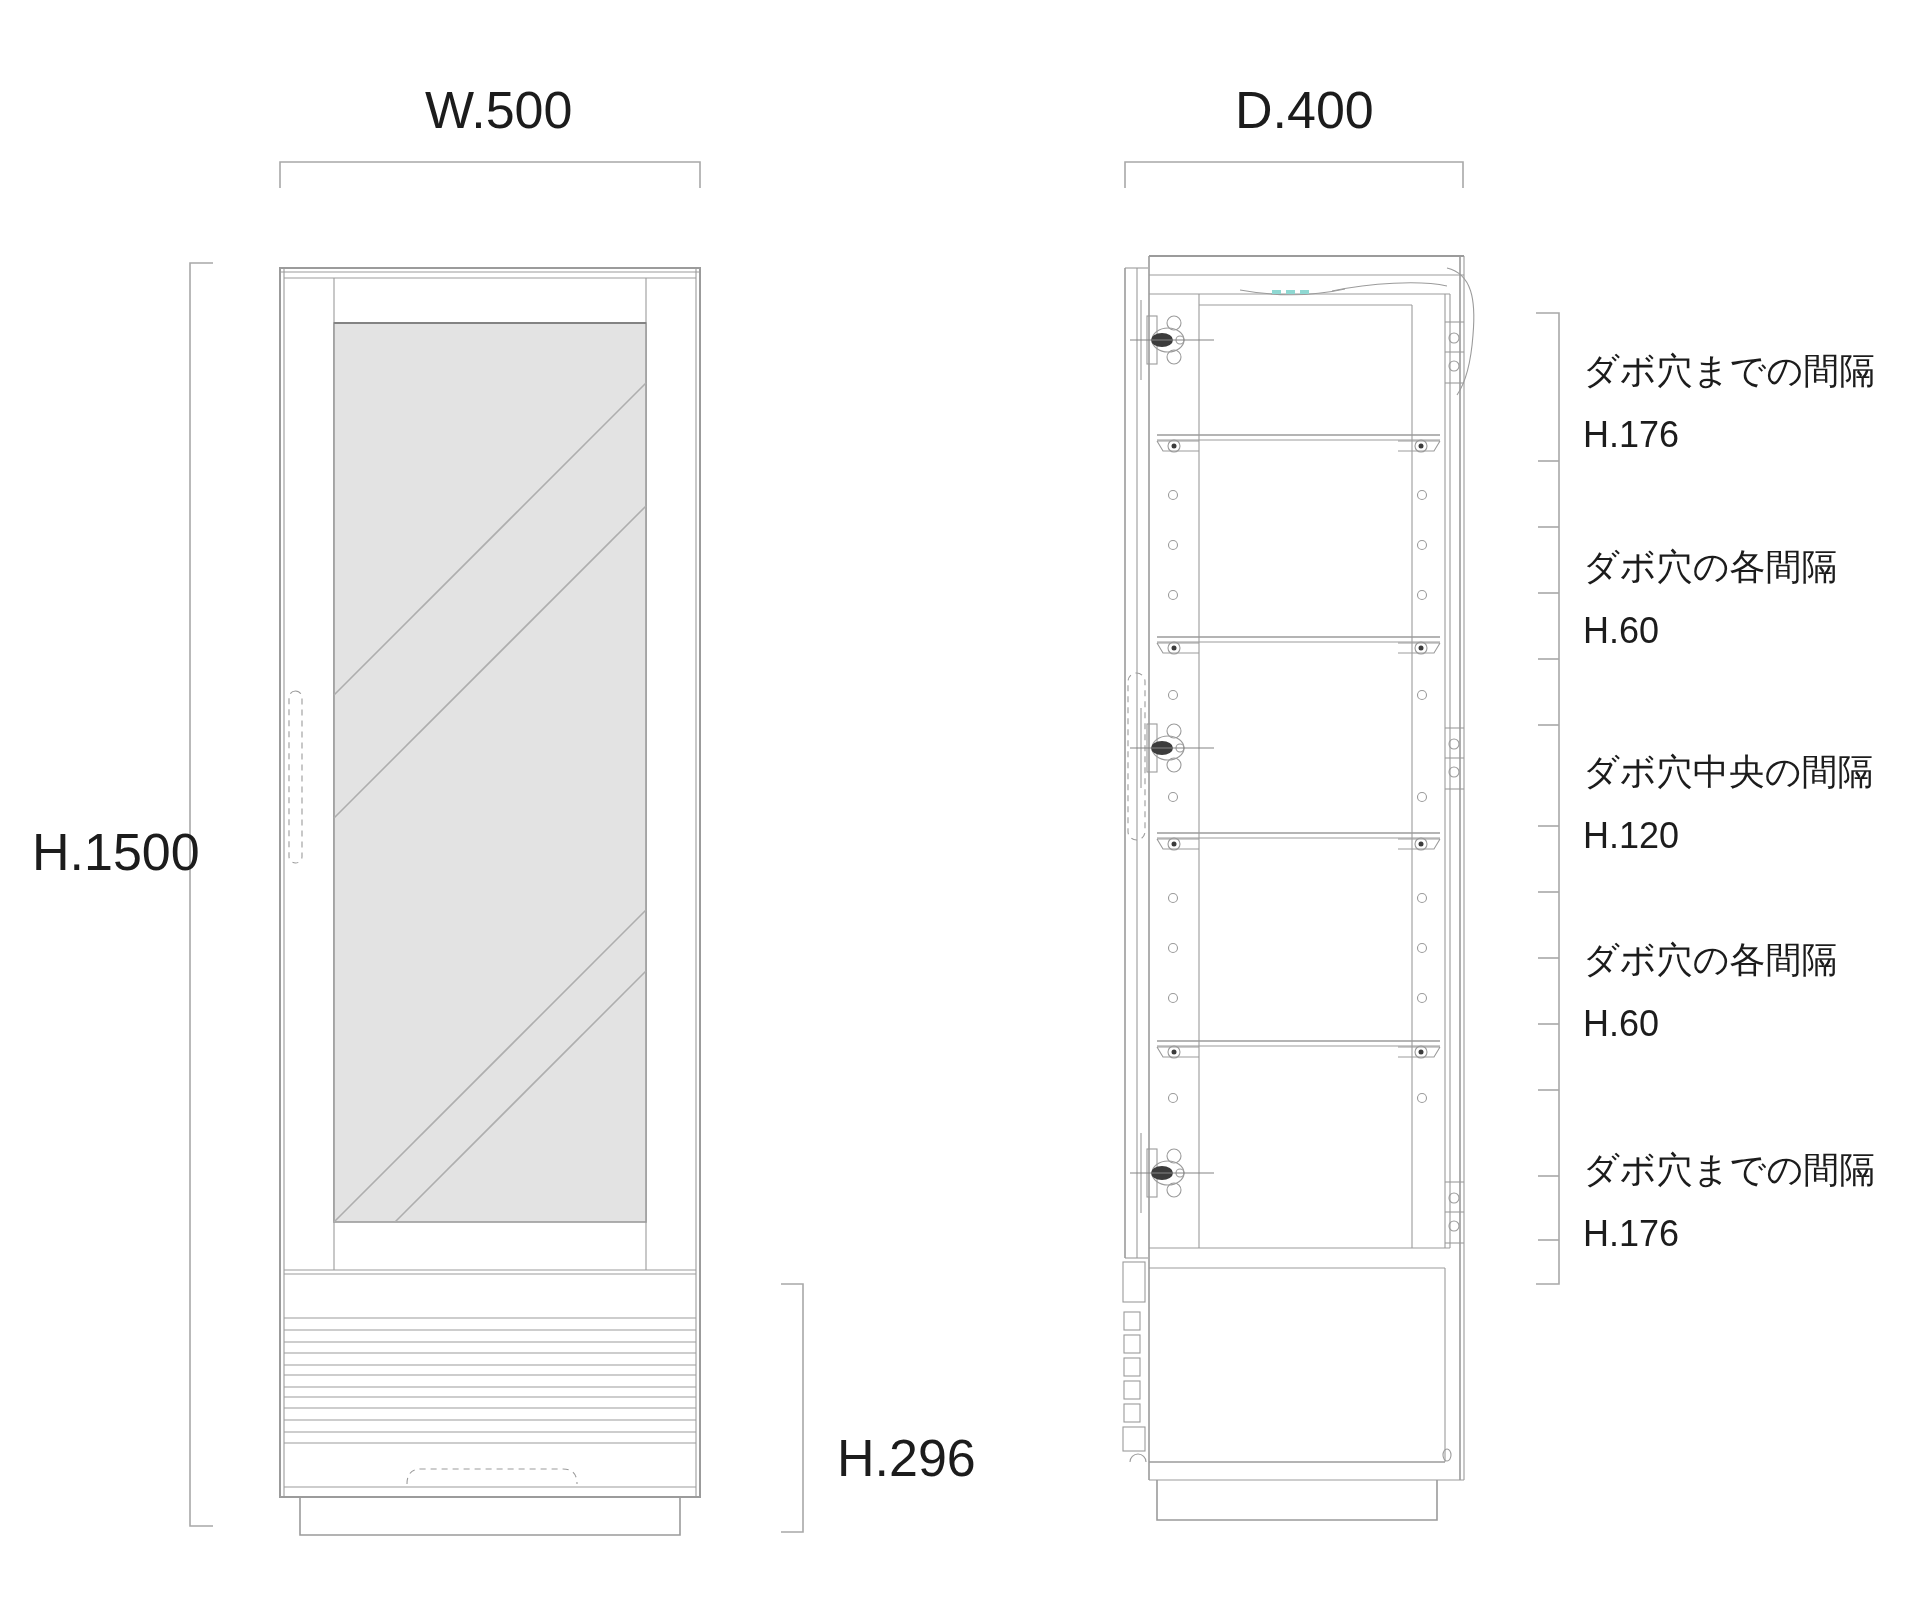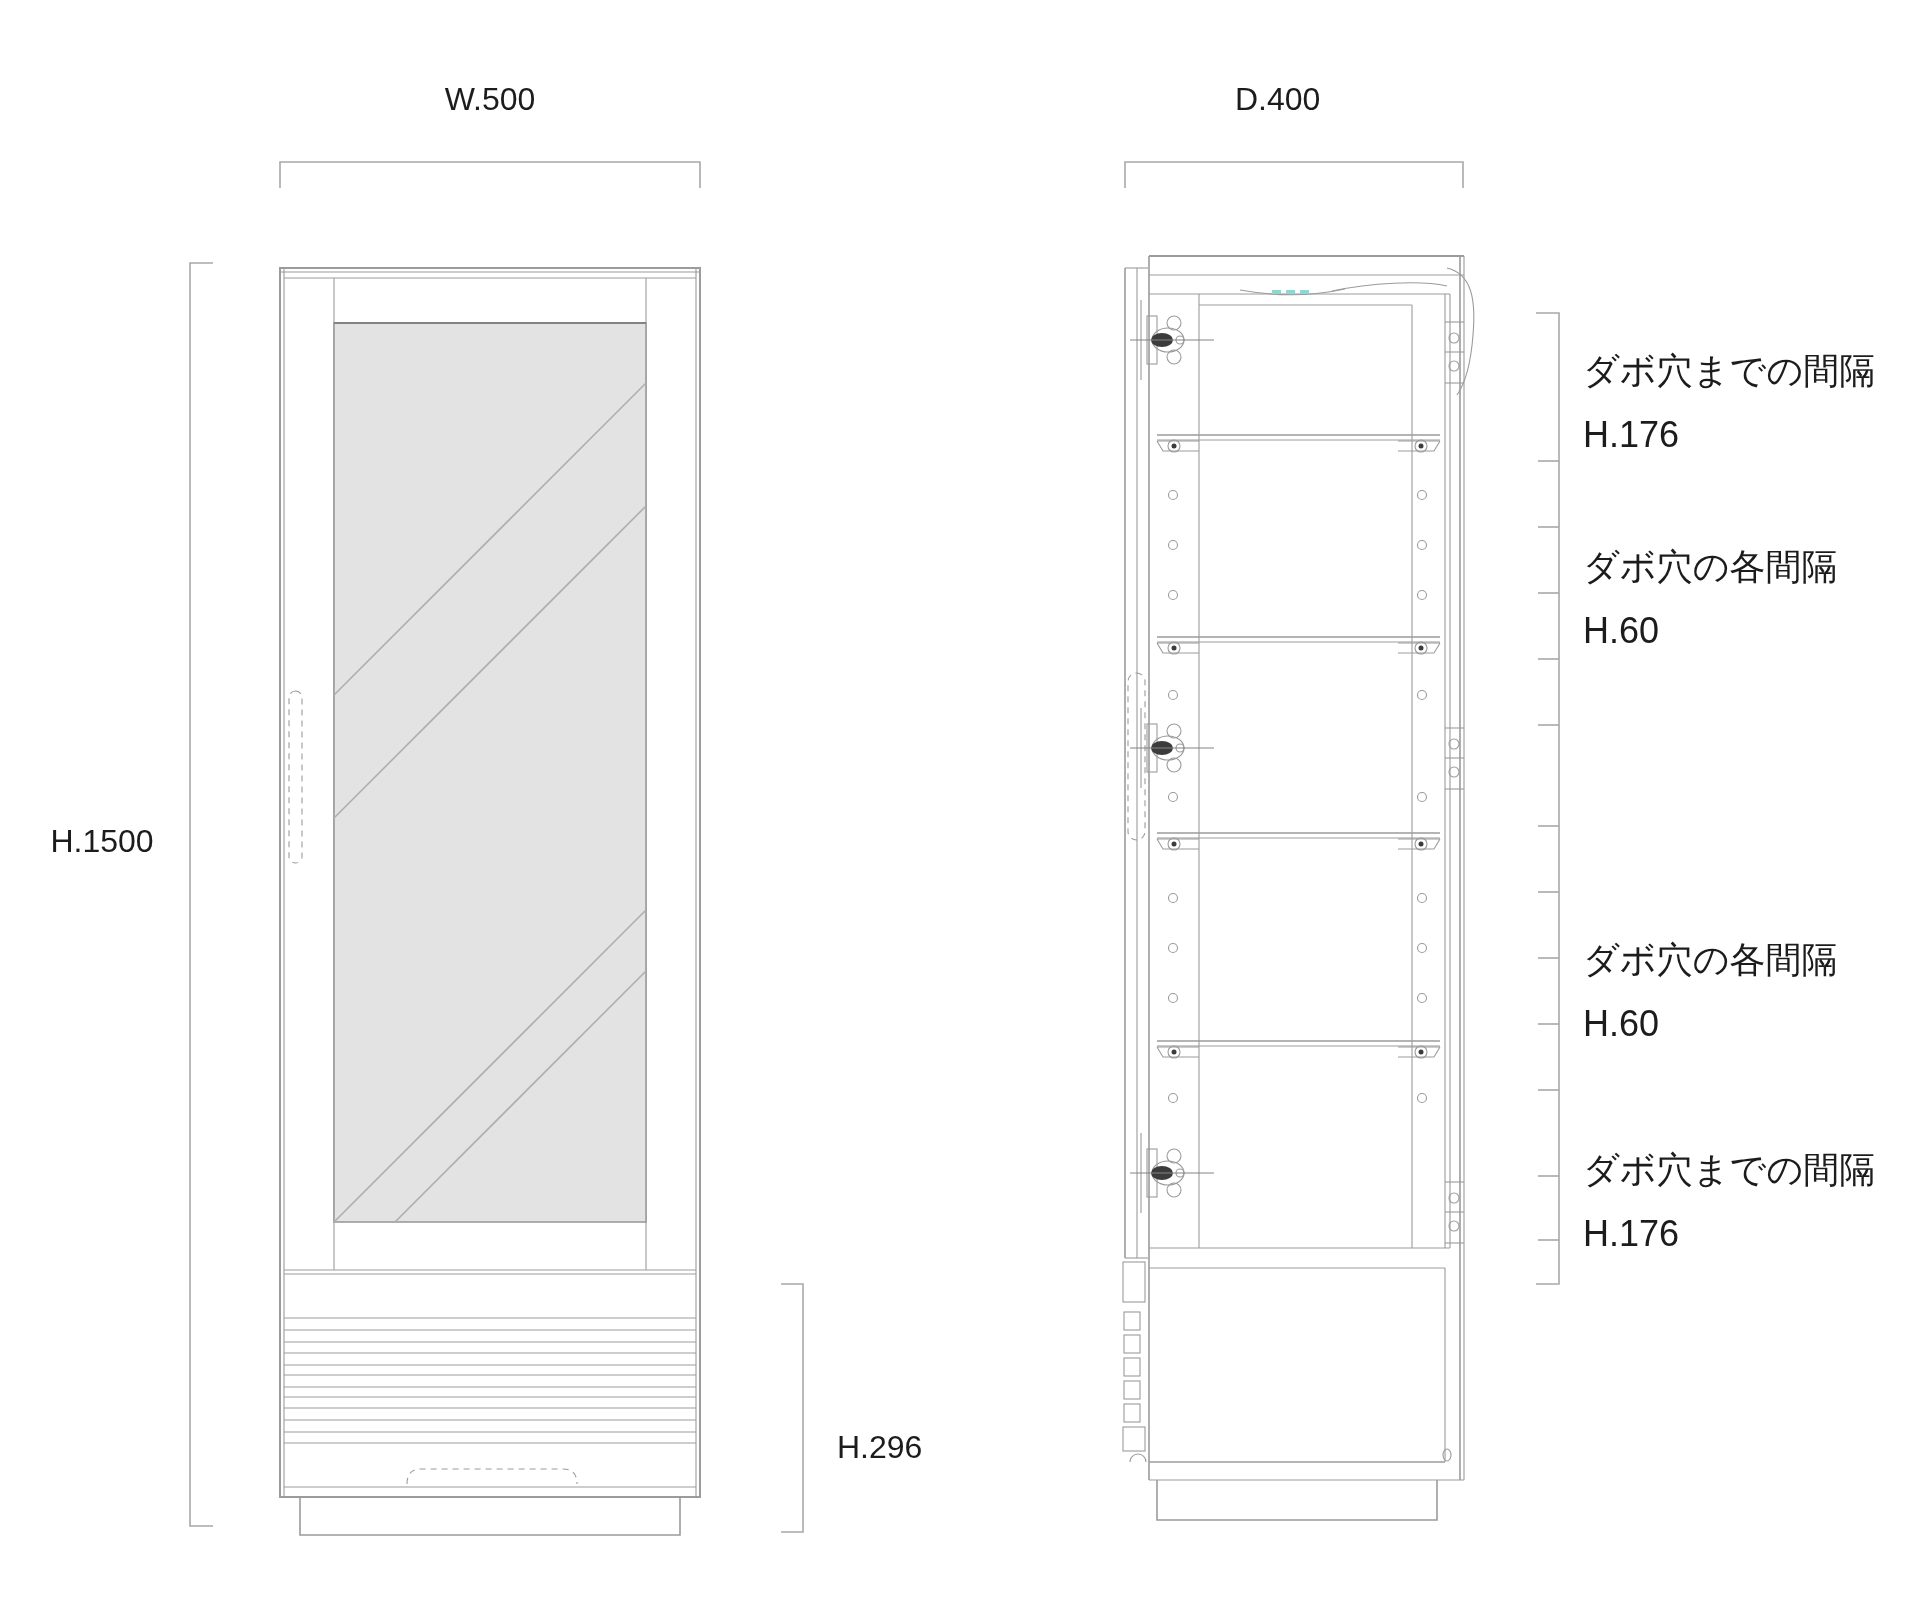--- a/index.html
+++ b/index.html
@@ -10,21 +10,21 @@
   svg .ln{stroke:#9b9b9b;fill:none;stroke-width:1.6;}
   svg .thick{stroke-width:2;}
   svg .fine{stroke-width:1.1;}
   svg .dark{stroke:#838383;}
   svg .glass{fill:#e3e3e3;stroke:#9b9b9b;stroke-width:1.6;}
   svg .refl{stroke:#aeaeae;fill:none;stroke-width:1.6;}
   svg .dashed{stroke-dasharray:6 5;}
   svg .dim{stroke:#a8a8a8;fill:none;stroke-width:1.6;}
   svg .teal{stroke:#8fd8d2;stroke-width:4;fill:none;}
   svg .darkfill{fill:#3c3c3c;stroke:none;}
-  .lbl{position:absolute;font-size:32px;line-height:1.1;white-space:nowrap;}
+  .lbl{position:absolute;font-size:52px;line-height:1.1;white-space:nowrap;}
   .anno{position:absolute;left:1583px;font-size:36px;line-height:64px;white-space:nowrap;}
   .anno .jp{display:block;}
   .anno .val{display:block;}
 </style>
 </head>
 <body>
 
 <div id="stage">
 
   <svg id="drawing" width="1924" height="1620" viewBox="0 0 1924 1620">
@@ -243,20 +243,24 @@
   <div class="lbl" style="left:837px;top:1430px;">H.296</div>
 
   <div class="anno" style="top:339px;">
     <span class="jp">ダボ穴までの間隔</span>
     <span class="val">H.176</span>
   </div>
   <div class="anno" style="top:535px;">
     <span class="jp">ダボ穴の各間隔</span>
     <span class="val">H.60</span>
   </div>
+  <div class="anno" style="top:740px;">
+    <span class="jp">ダボ穴中央の間隔</span>
+    <span class="val">H.120</span>
+  </div>
   <div class="anno" style="top:928px;">
     <span class="jp">ダボ穴の各間隔</span>
     <span class="val">H.60</span>
   </div>
   <div class="anno" style="top:1138px;">
     <span class="jp">ダボ穴までの間隔</span>
     <span class="val">H.176</span>
   </div>
 
 </div>

